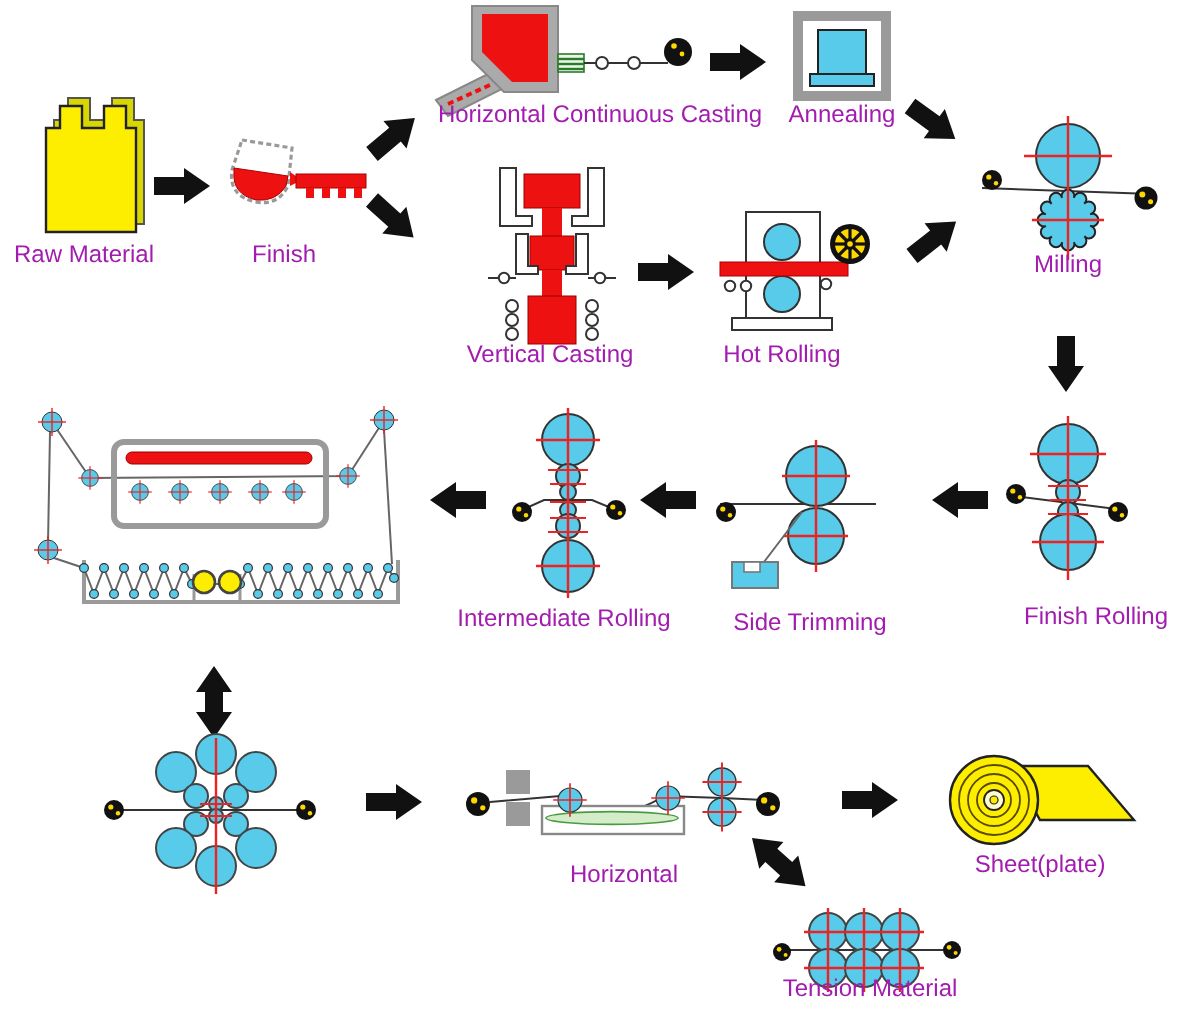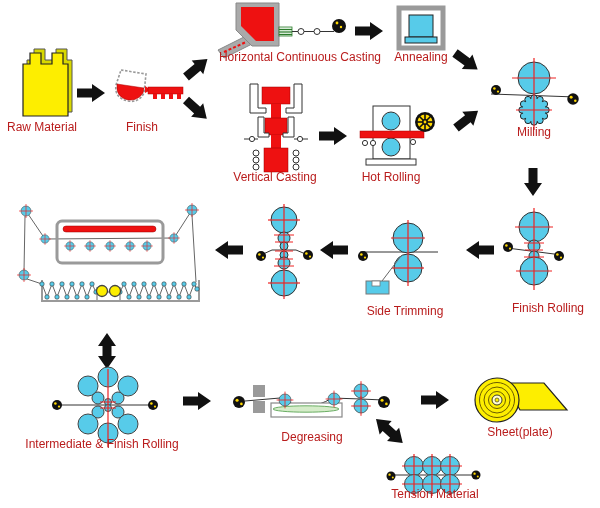--- a/index.html
+++ b/index.html
@@ -1,20 +1,20 @@
 <!DOCTYPE html>
 <html><head>
 <meta charset="utf-8">
 <style>
   html,body{margin:0;padding:0;background:#fff;}
   .stage{position:relative;width:600px;height:508px;background:#ffffff;overflow:hidden;
          font-family:"Liberation Sans",sans-serif;}
   .stage svg{position:absolute;left:0;top:0;}
   .lbl{position:absolute;transform:translateX(-50%);font-size:12px;line-height:12px;
-       color:#b91c1c;white-space:nowrap;letter-spacing:0;}
+       color:#a21caf;white-space:nowrap;letter-spacing:0;}
 </style>
 </head>
 <body>
 
 <div class="stage">
 
 <svg width="600" height="508" viewBox="0 0 600 508">
   <defs>
     <g id="arr">
           <polygon points="0,-4.5 15,-4.5 15,-9 28,0 15,9 15,4.5 0,4.5" fill="#111"></polygon>
@@ -321,18 +321,18 @@
 
 <div class="lbl" style="left:42px;top:121px">Raw Material</div>
 <div class="lbl" style="left:142px;top:121px">Finish</div>
 <div class="lbl" style="left:300px;top:51px">Horizontal Continuous Casting</div>
 <div class="lbl" style="left:421px;top:51px">Annealing</div>
 <div class="lbl" style="left:275px;top:171px">Vertical Casting</div>
 <div class="lbl" style="left:391px;top:171px">Hot Rolling</div>
 <div class="lbl" style="left:534px;top:126px">Milling</div>
 <div class="lbl" style="left:548px;top:302px">Finish Rolling</div>
 <div class="lbl" style="left:405px;top:305px">Side Trimming</div>
-<div class="lbl" style="left:102px;top:438px">Intermediate &amp; Finish Rolling</div>
-<div class="lbl" style="left:312px;top:431px">Degreasing</div>
+<div class="lbl" style="left:282px;top:303px">Intermediate Rolling</div>
+<div class="lbl" style="left:312px;top:431px">Horizontal</div>
 <div class="lbl" style="left:520px;top:426px">Sheet(plate)</div>
 <div class="lbl" style="left:435px;top:488px">Tension Material</div>
 
 </div>
 
 </body></html>

